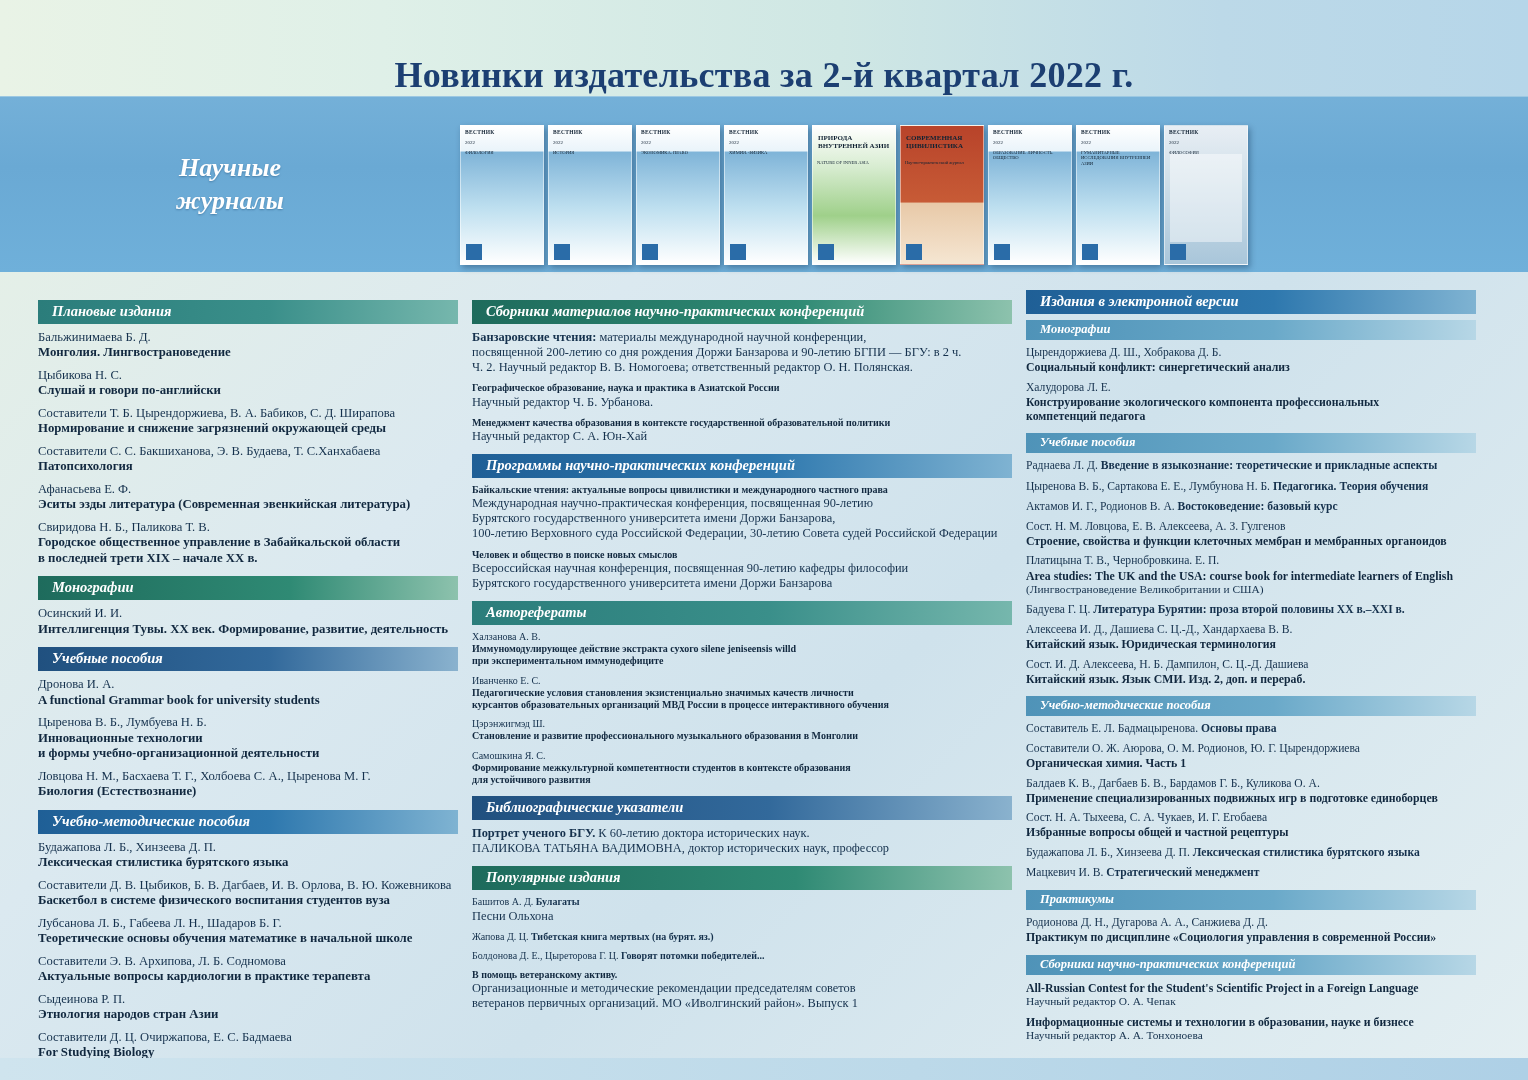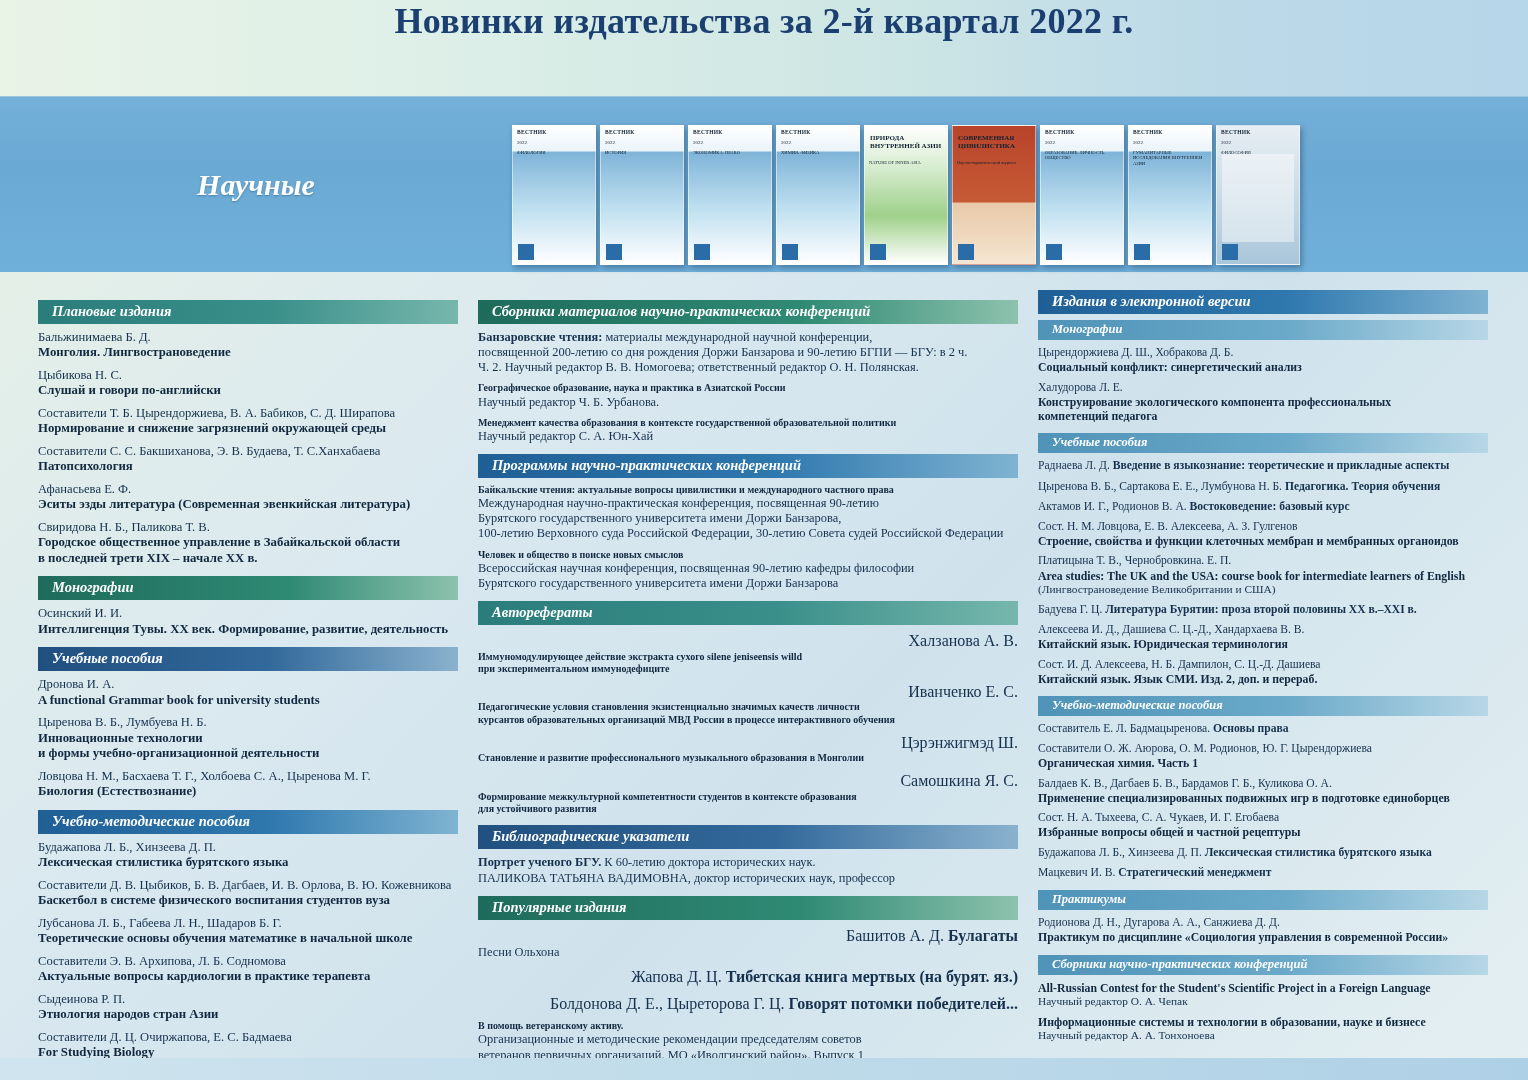--- a/index.html
+++ b/index.html
@@ -9,46 +9,46 @@
     overflow: hidden;
   }
   body {
     background: linear-gradient(135deg, #e8f2e4 0%, #dbe9f0 35%, #cfe2ec 60%, #e4eff2 100%);
     position: relative;
   }
   
   .header-band {
     height: 96px;
     background: linear-gradient(90deg, #e9f3e6 0%, #dff0e8 25%, #cfe7e4 55%, #bcd9e8 80%, #b6d6e9 100%);
-    display: flex; align-items: flex-start; justify-content: center;
+    display: flex; align-items: flex-end; justify-content: center;
     position: relative;
   }
   .poster-title {
     font-size: 36px;
     font-weight: bold;
     color: #1c3f72;
     letter-spacing: .3px;
     text-align: center;
     font-family: "Liberation Serif", serif;
   }
   
   .journals-band {
     height: 176px;
     background: linear-gradient(180deg, #74b0d8 0%, #6aa9d4 40%, #6fb0da 100%);
     display: flex; align-items: center;
     position: relative;
     border-top: 1px solid #9cc8e2;
   }
   .journals-title {
-    width: 512px;
+    width: 460px;
     text-align: center;
     color: #ffffff;
     font-style: italic;
     font-weight: bold;
-    font-size: 30px;
+    font-size: 26px;
     line-height: 1.25;
     text-shadow: 0 1px 2px rgba(10,50,90,.35);
   }
   .covers {
     flex: 1;
     display: flex;
     align-items: flex-end;
     gap: 4px;
     padding-right: 28px;
     height: 160px;
@@ -72,21 +72,21 @@
   .cov-geo { background: linear-gradient(180deg,#ffffff 0%, #d7ecd0 30%, #9fd08a 65%, #ffffff 100%); }
   .cov-civ { background: linear-gradient(180deg,#b8432a 0%, #c75b36 55%, #e8c9a8 56%, #f5e6d2 100%); }
   .cov-art { background: linear-gradient(180deg,#e8eef4 0%, #cfdfe9 40%, #a9c6da 100%); }
   .cover .c-art-ph { position:absolute; top:28px; left:5px; right:5px; bottom:22px; background:rgba(255,255,255,.45); }
   
   .content {
     position: absolute;
     top: 282px; left: 0; right: 0; bottom: 22px;
     display: flex;
     padding: 8px 28px 0 38px;
-    gap: 20px;
+    gap: 14px;
   }
   .col { flex: 1; }
   .col-1 { max-width: 420px; }
   .col-2 { max-width: 540px; }
   .col-3 { max-width: 450px; }
 
   .section-head {
     display: block;
     font-style: italic;
     font-weight: bold;
@@ -102,39 +102,40 @@
   .sh-sub    { background: linear-gradient(90deg,#4f93b8 0%, #6aa9c9 55%, #b7d7e6 100%); font-size:12.5px; padding:2px 8px 3px 14px; }
 
   .entry { margin: 0 0 7px 0; line-height: 1.22; }
   .au  { font-size: 12.6px; color: #15314d; }
   .ti  { font-size: 12.8px; color: #11283f; font-weight: bold; }
   .no  { font-size: 12.4px; color: #15314d; }
   .col-3 .au { font-size: 11.6px; }
   .col-3 .ti { font-size: 11.8px; }
   .col-3 .no { font-size: 11.4px; }
   .col-3 .entry { margin-bottom: 6px; }
-  .col-2 .au { font-size: 16px; text-align: right; }
+  .col-2 .au { font-size: 10px; }
   .col-2 .ti { font-size: 10px; }
   .col-2 .no { font-size: 12.4px; }
   .inline-ti { font-weight: bold; }
   .bottom-band {
     position: absolute; bottom: 0; left: 0; right: 0; height: 22px;
     background: linear-gradient(90deg,#cfe4ee 0%, #bcd9e9 60%, #aed0e6 100%);
   }
 </style>
 </head>
 <body>
 
 <div class="header-band">
   <div class="poster-title">Новинки издательства за 2-й квартал 2022 г.</div>
 </div>
 
 <div class="journals-band">
   <div class="journals-title">
     <div>Научные</div>
+    <div>журналы</div>
   </div>
   <div class="covers" id="covers">
       <div class="cover cov-vestnik">
         <div class="c-top">ВЕСТНИК</div>
         <div class="c-year">2022</div>
         <div class="c-sub" style="">ФИЛОЛОГИЯ</div>
         <div class="c-logo"></div>
       </div>
       <div class="cover cov-vestnik">
         <div class="c-top">ВЕСТНИК</div>

